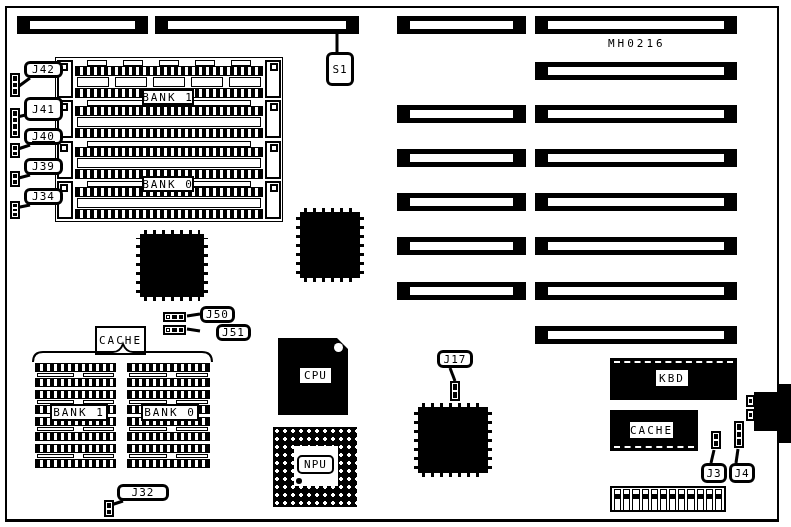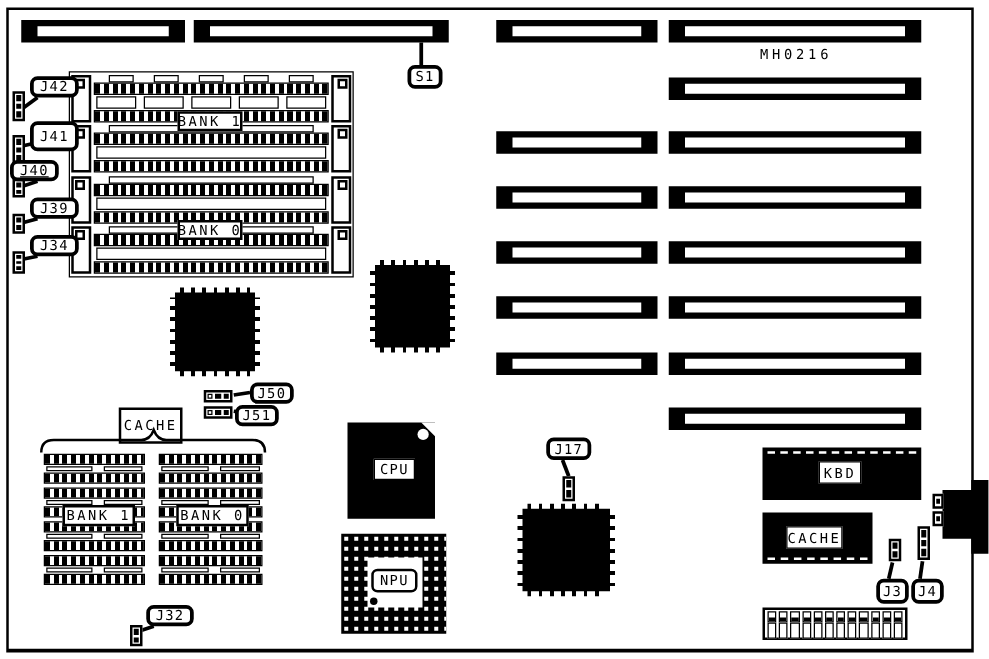--- a/index.html
+++ b/index.html
@@ -155,21 +155,21 @@
     <path d="M30,205 L15,208" stroke="#000" stroke-width="3" fill="none"></path>
     <path d="M200,314 L187,316" stroke="#000" stroke-width="3" fill="none"></path>
     <path d="M200,331 L187,329" stroke="#000" stroke-width="3" fill="none"></path>
     <path d="M450,368 L455,381" stroke="#000" stroke-width="3" fill="none"></path>
     <path d="M711,463 L714,450" stroke="#000" stroke-width="3" fill="none"></path>
     <path d="M736,463 L738,449" stroke="#000" stroke-width="3" fill="none"></path>
     <path d="M123,501 L111,505" stroke="#000" stroke-width="3" fill="none"></path>
     <path d="M33,362 Q33,352 43,352 L113,352 Q120,352 123,344 Q126,352 133,352 L202,352 Q212,352 212,362" stroke="#000" stroke-width="2" fill="none"></path>
   </svg>
 
-  <div class="callout" style="left:326px;top:52px;width:28px;height:19px;">
+  <div class="callout" style="left:326px;top:52px;width:28px;height:34px;">
       <span>S1</span>
     </div>
 
   <div class="hdr" style="left:10px;top:73px;width:10px;height:24px;">
       <span class="c"></span>
       <span class="c"></span>
       <span class="c"></span>
     </div>
   <div class="hdr" style="left:10px;top:108px;width:10px;height:30px;">
       <span class="c"></span>
@@ -189,21 +189,21 @@
       <span class="c"></span>
       <span class="c"></span>
       <span class="c"></span>
     </div>
   <div class="callout" style="left:24px;top:61px;width:39px;height:17px;">
       <span>J42</span>
     </div>
   <div class="callout" style="left:24px;top:97px;width:39px;height:24px;text-align:center;">
       <span>J41</span>
     </div>
-  <div class="callout" style="left:8px;top:128px;width:39px;height:17px;text-decoration:underline;">
+  <div class="callout" style="left:24px;top:128px;width:39px;height:17px;text-decoration:underline;">
       <span>J40</span>
     </div>
   <div class="callout" style="left:24px;top:158px;width:39px;height:17px;">
       <span>J39</span>
     </div>
   <div class="callout" style="left:24px;top:188px;width:39px;height:17px;">
       <span>J34</span>
     </div>
 
   <div id="simm">
@@ -303,21 +303,21 @@
       <span class="c"></span>
     </div>
   <div class="hdr h" style="left:163px;top:325px;width:23px;height:10px;">
       <span class="c w"></span>
       <span class="c"></span>
       <span class="c"></span>
     </div>
   <div class="callout" style="left:200px;top:306px;width:35px;height:17px;">
       <span>J50</span>
     </div>
-  <div class="callout" style="left:188px;top:324px;width:35px;height:17px;align-items:center;">
+  <div class="callout" style="left:216px;top:324px;width:35px;height:17px;align-items:center;">
       <span>J51</span>
     </div>
 
   <div class="tag" style="left:95px;top:326px;width:51px;height:29px;">
       <span>CACHE</span>
     </div>
   <div class="dipcol" style="left:35px;top:363px;width:81px;">
     <div class="dip">
       <div class="ticks"></div>
       <div class="dipmid">
@@ -474,20 +474,20 @@
         <span class="pwr-cell"></span>
         <span class="pwr-cell"></span>
         <span class="pwr-cell"></span>
         <span class="pwr-cell"></span>
         <span class="pwr-cell"></span>
         <span class="pwr-cell"></span>
         <span class="pwr-cell"></span>
       </div>
   </div>
 
-  <div class="callout" style="left:117px;top:484px;width:38px;height:17px;">
+  <div class="callout" style="left:117px;top:484px;width:52px;height:17px;">
       <span>J32</span>
     </div>
   <div class="hdr" style="left:104px;top:500px;width:10px;height:17px;">
       <span class="c"></span>
       <span class="c"></span>
     </div>
 </div>
 
 </body></html>

